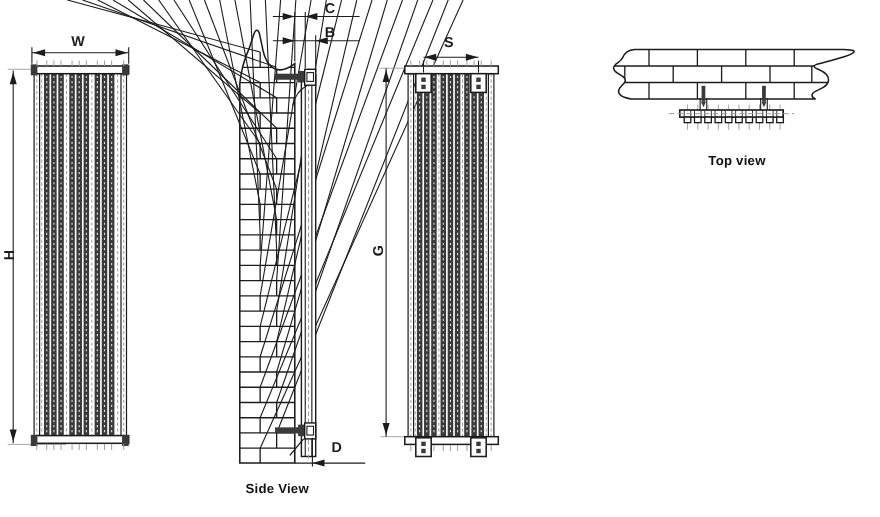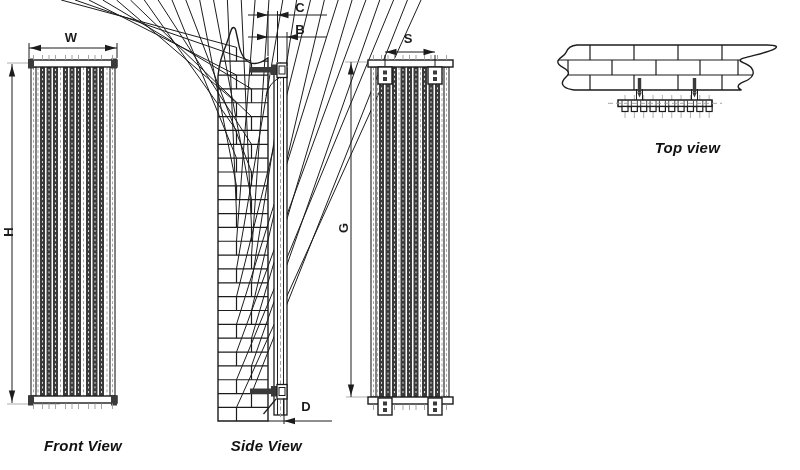--- a/index.html
+++ b/index.html
@@ -2,22 +2,22 @@
 <html><head>
 <meta charset="utf-8">
 <style>
   html,body{margin:0;padding:0;background:#fff;}
   .canvas{position:relative;width:800px;height:470px;background:#fff;overflow:hidden;
           font-family:"Liberation Sans",sans-serif;}
   .canvas svg{position:absolute;left:0;top:0;}
   .dim{position:absolute;width:16px;text-align:center;font-size:13px;font-weight:bold;
        color:#1c1c1c;line-height:14px;}
   .rot{transform:rotate(-90deg);}
-  .vtitle{position:absolute;width:100px;text-align:right;font-size:15px;font-weight:bold;
-          color:#111;letter-spacing:0.2px;font-style:italic;}
+  .vtitle{position:absolute;width:100px;text-align:center;font-size:12px;font-weight:bold;
+          color:#111;letter-spacing:0.2px;}
 </style>
 </head>
 <body>
 
 <div class="canvas">
   <svg id="svg" width="800" height="470" viewBox="0 0 800 470">
       <g>
         <line x1="7" y1="63" x2="29" y2="63" stroke="#9b9b9b" stroke-width="0.8"></line>
         <line x1="7" y1="404" x2="60" y2="404" stroke="#9b9b9b" stroke-width="0.8"></line>
         <rect x="31" y="67" width="5" height="329" fill="#fff" stroke="#1c1c1c" stroke-width="1.1"></rect>
@@ -349,16 +349,15 @@
     </svg>
 
   <div class="dim" style="left:63px;top:31px">W</div>
   <div class="dim rot" style="left:1px;top:225px">H</div>
   <div class="dim" style="left:292px;top:1px">C</div>
   <div class="dim" style="left:292px;top:23px">B</div>
   <div class="dim" style="left:298px;top:400px">D</div>
   <div class="dim" style="left:400px;top:32px">S</div>
   <div class="dim rot" style="left:336px;top:221px">G</div>
 
-  <div class="vtitle" style="left:22px;top:437px">Front View</div>
   <div class="vtitle" style="left:202px;top:437px">Side View</div>
   <div class="vtitle" style="left:620px;top:139px">Top view</div>
 </div>
 
 </body></html>

